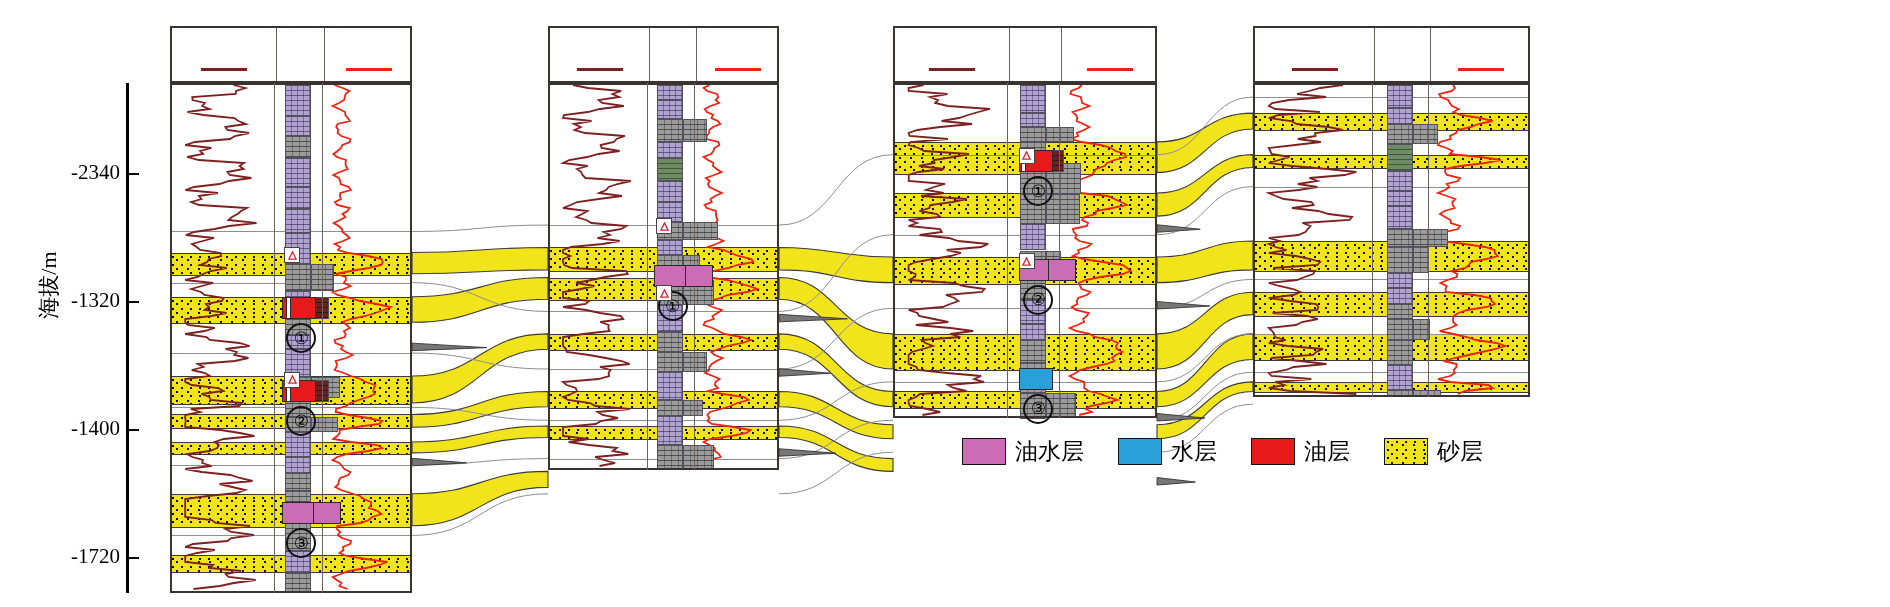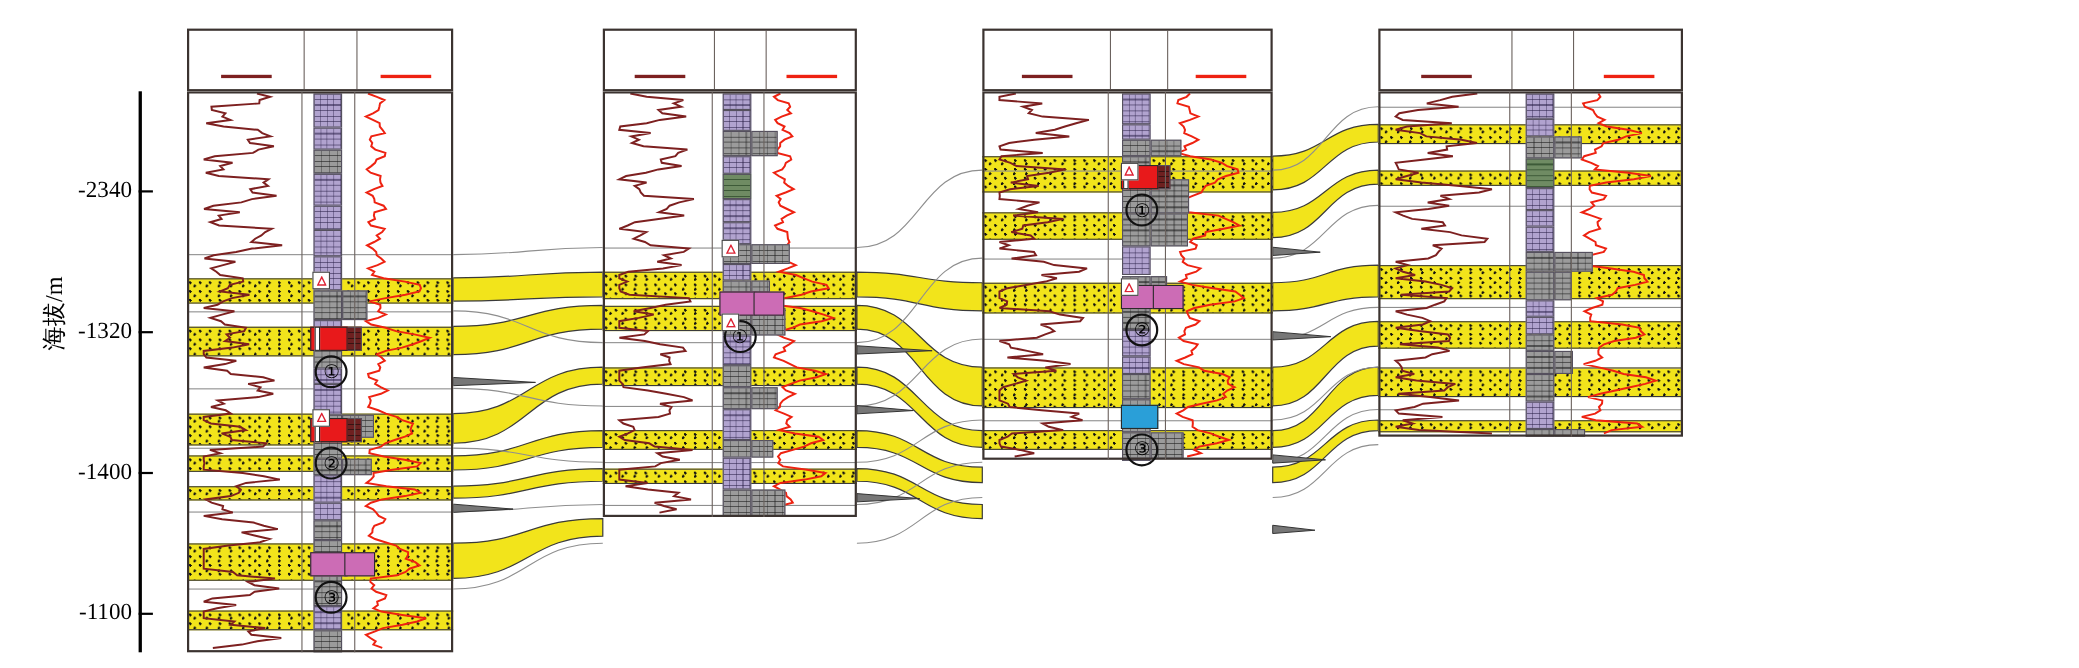--- a/index.html
+++ b/index.html
@@ -129,29 +129,47 @@
       <path d="M709.4,85 L703.6,88 L707.1,91 L717.0,94 L718.3,97 L715.7,100 L719.0,103 L710.5,106 L704.7,109 L706.9,112 L713.2,115 L711.4,118 L717.8,121 L720.3,124 L713.1,127 L709.3,130 L709.2,133 L706.7,136 L706.6,139 L718.3,142 L719.3,145 L714.4,148 L713.4,151 L711.1,154 L703.6,157 L707.9,160 L713.5,163 L712.9,166 L716.5,169 L721.5,172 L714.2,175 L706.0,178 L709.7,181 L707.9,184 L709.4,187 L715.6,190 L721.8,193 L715.2,196 L710.5,199 L711.8,202 L704.6,205 L706.8,208 L715.7,211 L716.0,214 L716.3,217 L717.7,220 L715.4,223 L705.1,226 L707.7,229 L712.2,232 L708.8,235 L716.9,238 L723.4,241 L716.1,244 L708.1,247 L723.7,250 L730.9,253 L738.4,256 L751.4,259 L753.3,262 L737.2,265 L728.6,268 L713.3,271 L704.4,274 L705.0,277 L727.5,280 L738.5,283 L748.8,286 L757.3,289 L747.0,292 L727.2,295 L720.4,298 L710.0,301 L706.3,304 L712.5,307 L721.8,310 L717.5,313 L712.4,316 L713.8,319 L705.1,322 L703.6,325 L712.4,328 L718.4,331 L724.4,334 L740.9,337 L750.8,340 L742.4,343 L727.0,346 L718.8,349 L711.3,352 L714.5,355 L722.6,358 L716.4,361 L711.8,364 L709.4,367 L709.0,370 L705.1,373 L712.7,376 L719.6,379 L715.6,382 L714.8,385 L717.9,388 L708.3,391 L722.7,394 L744.1,397 L748.3,400 L737.3,403 L730.9,406 L720.8,409 L709.9,412 L707.3,415 L709.3,418 L707.6,421 L711.8,424 L733.7,427 L750.4,430 L746.6,433 L731.6,436 L709.6,439 L703.6,442 L709.3,445 L714.6,448 L715.0,451 L718.8,454 L720.7,457 L709.1,460 L705.9,463 L710.3,466 " fill="none" stroke="#ee2211" stroke-width="1.8"></path>
       <path d="M923.5,85 L908.6,88 L908.6,91 L947.5,94 L930.0,97 L938.1,100 L935.2,103 L947.8,106 L989.9,109 L978.3,112 L968.1,115 L958.9,118 L941.6,121 L972.1,124 L940.2,127 L917.4,130 L908.6,133 L909.6,136 L947.9,139 L910.4,142 L908.6,145 L918.6,148 L924.1,151 L968.9,154 L953.7,157 L933.7,160 L934.6,163 L918.9,166 L944.3,169 L918.3,172 L908.6,175 L908.9,178 L908.6,181 L945.0,184 L934.1,187 L926.1,190 L943.7,193 L921.0,196 L966.7,199 L952.5,202 L930.2,205 L929.4,208 L919.4,211 L937.0,214 L940.3,217 L908.6,220 L917.1,223 L908.6,226 L940.0,229 L941.8,232 L919.6,235 L948.9,238 L958.3,241 L988.2,244 L981.0,247 L946.8,250 L960.8,253 L950.6,256 L932.7,259 L916.0,262 L908.6,265 L908.6,268 L908.6,271 L915.6,274 L915.2,277 L908.6,280 L954.0,283 L963.6,286 L984.5,289 L982.0,292 L946.0,295 L954.3,298 L958.4,301 L950.2,304 L942.6,307 L908.6,310 L917.5,313 L919.0,316 L933.8,319 L948.3,322 L915.8,325 L950.5,328 L973.2,331 L950.3,334 L960.3,337 L921.5,340 L925.3,343 L932.9,346 L922.7,349 L911.9,352 L908.6,355 L908.6,358 L908.6,361 L908.6,364 L916.4,367 L917.9,370 L947.0,373 L981.1,376 L974.2,379 L984.1,382 L947.8,385 L953.5,388 L966.5,391 L919.9,394 L916.0,397 L908.6,400 L908.6,403 L910.0,406 L927.3,409 L940.2,412 L922.4,415 " fill="none" stroke="#7d2020" stroke-width="1.8"></path>
       <path d="M1081.8,85 L1078.7,88 L1071.2,91 L1070.4,94 L1080.8,97 L1081.5,100 L1082.2,103 L1089.4,106 L1081.8,109 L1072.6,112 L1076.0,115 L1077.3,118 L1076.6,121 L1083.4,124 L1089.4,127 L1084.0,130 L1076.8,133 L1078.2,136 L1070.9,139 L1082.0,142 L1100.9,145 L1110.8,148 L1115.5,151 L1125.1,154 L1125.9,157 L1114.6,160 L1107.1,163 L1104.5,166 L1096.1,169 L1093.8,172 L1092.2,175 L1084.2,178 L1077.0,181 L1076.3,184 L1075.3,187 L1071.2,190 L1080.6,193 L1107.7,196 L1114.3,199 L1121.1,202 L1126.8,205 L1112.4,208 L1096.0,211 L1095.6,214 L1084.7,217 L1082.0,220 L1088.0,223 L1086.9,226 L1072.8,229 L1073.9,232 L1076.6,235 L1075.2,238 L1079.5,241 L1091.3,244 L1087.4,247 L1078.1,250 L1078.9,253 L1072.8,256 L1083.7,259 L1102.8,262 L1123.0,265 L1127.0,268 L1130.8,271 L1122.4,274 L1100.1,277 L1085.7,280 L1078.8,283 L1080.1,286 L1081.6,289 L1090.4,292 L1086.8,295 L1078.1,298 L1076.7,301 L1077.3,304 L1071.8,307 L1076.0,310 L1088.8,313 L1086.8,316 L1083.1,319 L1084.0,322 L1077.5,325 L1069.7,328 L1076.2,331 L1090.1,334 L1094.6,337 L1111.3,340 L1117.9,343 L1116.0,346 L1116.5,349 L1122.3,352 L1115.7,355 L1112.0,358 L1114.4,361 L1106.4,364 L1092.4,367 L1079.9,370 L1075.7,373 L1069.7,376 L1075.1,379 L1084.2,382 L1084.4,385 L1084.1,388 L1088.7,391 L1100.6,394 L1108.3,397 L1117.2,400 L1106.2,403 L1090.2,406 L1085.7,409 L1091.7,412 L1079.2,415 " fill="none" stroke="#ee2211" stroke-width="1.8"></path>
       <path d="M1343.0,85 L1320.2,88 L1309.3,91 L1297.1,94 L1326.0,97 L1289.1,100 L1272.1,103 L1268.8,106 L1275.2,109 L1319.8,112 L1279.0,115 L1268.8,118 L1291.1,121 L1296.7,124 L1328.7,127 L1342.7,130 L1315.1,133 L1315.6,136 L1297.9,139 L1320.8,142 L1295.2,145 L1268.8,148 L1270.3,151 L1271.6,154 L1289.6,157 L1279.0,160 L1268.8,163 L1292.2,166 L1327.1,169 L1356.3,172 L1344.6,175 L1309.5,178 L1317.4,181 L1297.9,184 L1317.4,187 L1298.6,190 L1268.8,193 L1275.6,196 L1283.8,199 L1311.6,202 L1313.6,205 L1292.1,208 L1318.3,211 L1328.7,214 L1352.1,217 L1349.6,220 L1302.5,223 L1310.5,226 L1307.7,229 L1305.4,232 L1298.4,235 L1268.8,238 L1279.7,241 L1268.8,244 L1275.5,247 L1286.5,250 L1268.8,253 L1295.9,256 L1310.4,259 L1320.1,262 L1317.4,265 L1273.4,268 L1315.0,271 L1313.0,274 L1304.6,277 L1297.0,280 L1268.8,283 L1279.1,286 L1293.1,289 L1300.3,292 L1293.4,295 L1268.8,298 L1290.3,301 L1316.3,304 L1318.3,307 L1317.2,310 L1272.6,313 L1307.3,316 L1317.8,319 L1302.0,322 L1295.9,325 L1268.8,328 L1272.2,331 L1274.3,334 L1274.7,337 L1285.7,340 L1268.8,343 L1287.6,346 L1323.0,349 L1316.2,352 L1313.0,355 L1271.3,358 L1300.1,361 L1326.4,364 L1293.7,367 L1285.9,370 L1268.8,373 L1271.6,376 L1311.3,379 L1275.2,382 L1284.3,385 L1268.8,388 L1290.0,391 L1356.3,394 " fill="none" stroke="#7d2020" stroke-width="1.8"></path>
       <path d="M1453.1,85 L1454.9,88 L1452.1,91 L1439.2,94 L1440.8,97 L1448.2,100 L1449.7,103 L1452.1,106 L1458.7,109 L1453.3,112 L1460.7,115 L1480.1,118 L1492.6,121 L1478.3,124 L1471.2,127 L1457.6,130 L1456.0,133 L1450.0,136 L1450.7,139 L1440.2,142 L1438.0,145 L1446.5,148 L1452.7,151 L1449.8,154 L1480.3,157 L1500.8,160 L1485.4,163 L1460.2,166 L1445.3,169 L1445.1,172 L1447.1,175 L1460.0,178 L1458.0,181 L1446.7,184 L1449.3,187 L1445.1,190 L1438.0,193 L1446.9,196 L1455.3,199 L1452.3,202 L1452.7,205 L1454.6,208 L1444.6,211 L1440.0,214 L1445.1,217 L1450.5,220 L1450.8,223 L1460.0,226 L1458.0,229 L1445.6,232 L1445.3,235 L1445.3,238 L1440.7,241 L1464.6,244 L1485.0,247 L1494.5,250 L1494.9,253 L1497.7,256 L1486.4,259 L1470.6,262 L1469.0,265 L1465.5,268 L1451.7,271 L1457.3,274 L1456.7,277 L1447.4,280 L1440.5,283 L1446.6,286 L1445.6,289 L1445.7,292 L1474.7,295 L1490.5,298 L1491.6,301 L1494.9,304 L1487.1,307 L1467.5,310 L1458.2,313 L1453.9,316 L1453.0,319 L1453.2,322 L1456.5,325 L1450.2,328 L1439.7,331 L1453.5,334 L1466.6,337 L1476.0,340 L1496.3,343 L1505.2,346 L1495.6,349 L1481.9,352 L1468.5,355 L1454.8,358 L1443.7,361 L1456.6,364 L1456.4,367 L1453.6,370 L1454.9,373 L1450.1,376 L1438.0,379 L1450.6,382 L1488.3,385 L1492.8,388 L1465.2,391 L1458.1,394 " fill="none" stroke="#ee2211" stroke-width="1.8"></path>
     </svg>
 
   <div class="axis-line" style="left:126px;top:83px;width:2.5px;height:510px;"></div>
   <div class="axis-title" style="left:-6px;top:270px;width:110px;text-align:center;">海拔/m</div>
 
+  <div id="legend" style="left:962px;top:434px;height:34px;">
+      <div class="lg-item">
+        <span class="lg-sw" style="background: rgb(204, 108, 181);"></span>
+        <span class="lg-lb">油水层</span>
+      </div>
+      <div class="lg-item">
+        <span class="lg-sw" style="background: rgb(42, 159, 216);"></span>
+        <span class="lg-lb">水层</span>
+      </div>
+      <div class="lg-item">
+        <span class="lg-sw" style="background: rgb(232, 25, 27);"></span>
+        <span class="lg-lb">油层</span>
+      </div>
+      <div class="lg-item">
+        <span class="lg-sw sw-sand"></span>
+        <span class="lg-lb">砂层</span>
+      </div>
+    </div>
 
 <div class="tick" style="left: 126px; top: 172.866px;"></div>
     <div class="axis-label" style="left: 52px; top: 159.866px; width: 68px; text-align: right;">-2340</div>
     <div class="tick" style="left: 126px; top: 300.846px;"></div>
     <div class="axis-label" style="left: 52px; top: 287.846px; width: 68px; text-align: right;">-1320</div>
     <div class="tick" style="left: 126px; top: 428.826px;"></div>
     <div class="axis-label" style="left: 52px; top: 415.826px; width: 68px; text-align: right;">-1400</div>
     <div class="tick" style="left: 126px; top: 556.806px;"></div>
-    <div class="axis-label" style="left: 52px; top: 543.806px; width: 68px; text-align: right;">-1100</div>
+    <div class="axis-label" style="left: 52px; top: 543.806px; width: 68px; text-align: right;">-1720</div>
     <div class="wellbox-fill" style="left: 170px; top: 83px; width: 242px; height: 510px;"></div>
     <div class="well-title" style="left: 170px; top: 0px; width: 242px;"></div>
     <div class="hdr" style="left: 170px; top: 26px; width: 242px; height: 57px;">
     <div class="hdr-v" style="left:104.06px;"></div>
     <div class="hdr-v" style="left:152.46000000000004px;"></div>
 
     <div class="hdr-cell" style="left:0;width:104.06px;height:27px;">
       <span class="hdr-txt hdr-it"></span>
     </div>
     <div class="hdr-cell" style="left:0;width:104.06px;height:28px;top:27px;">

